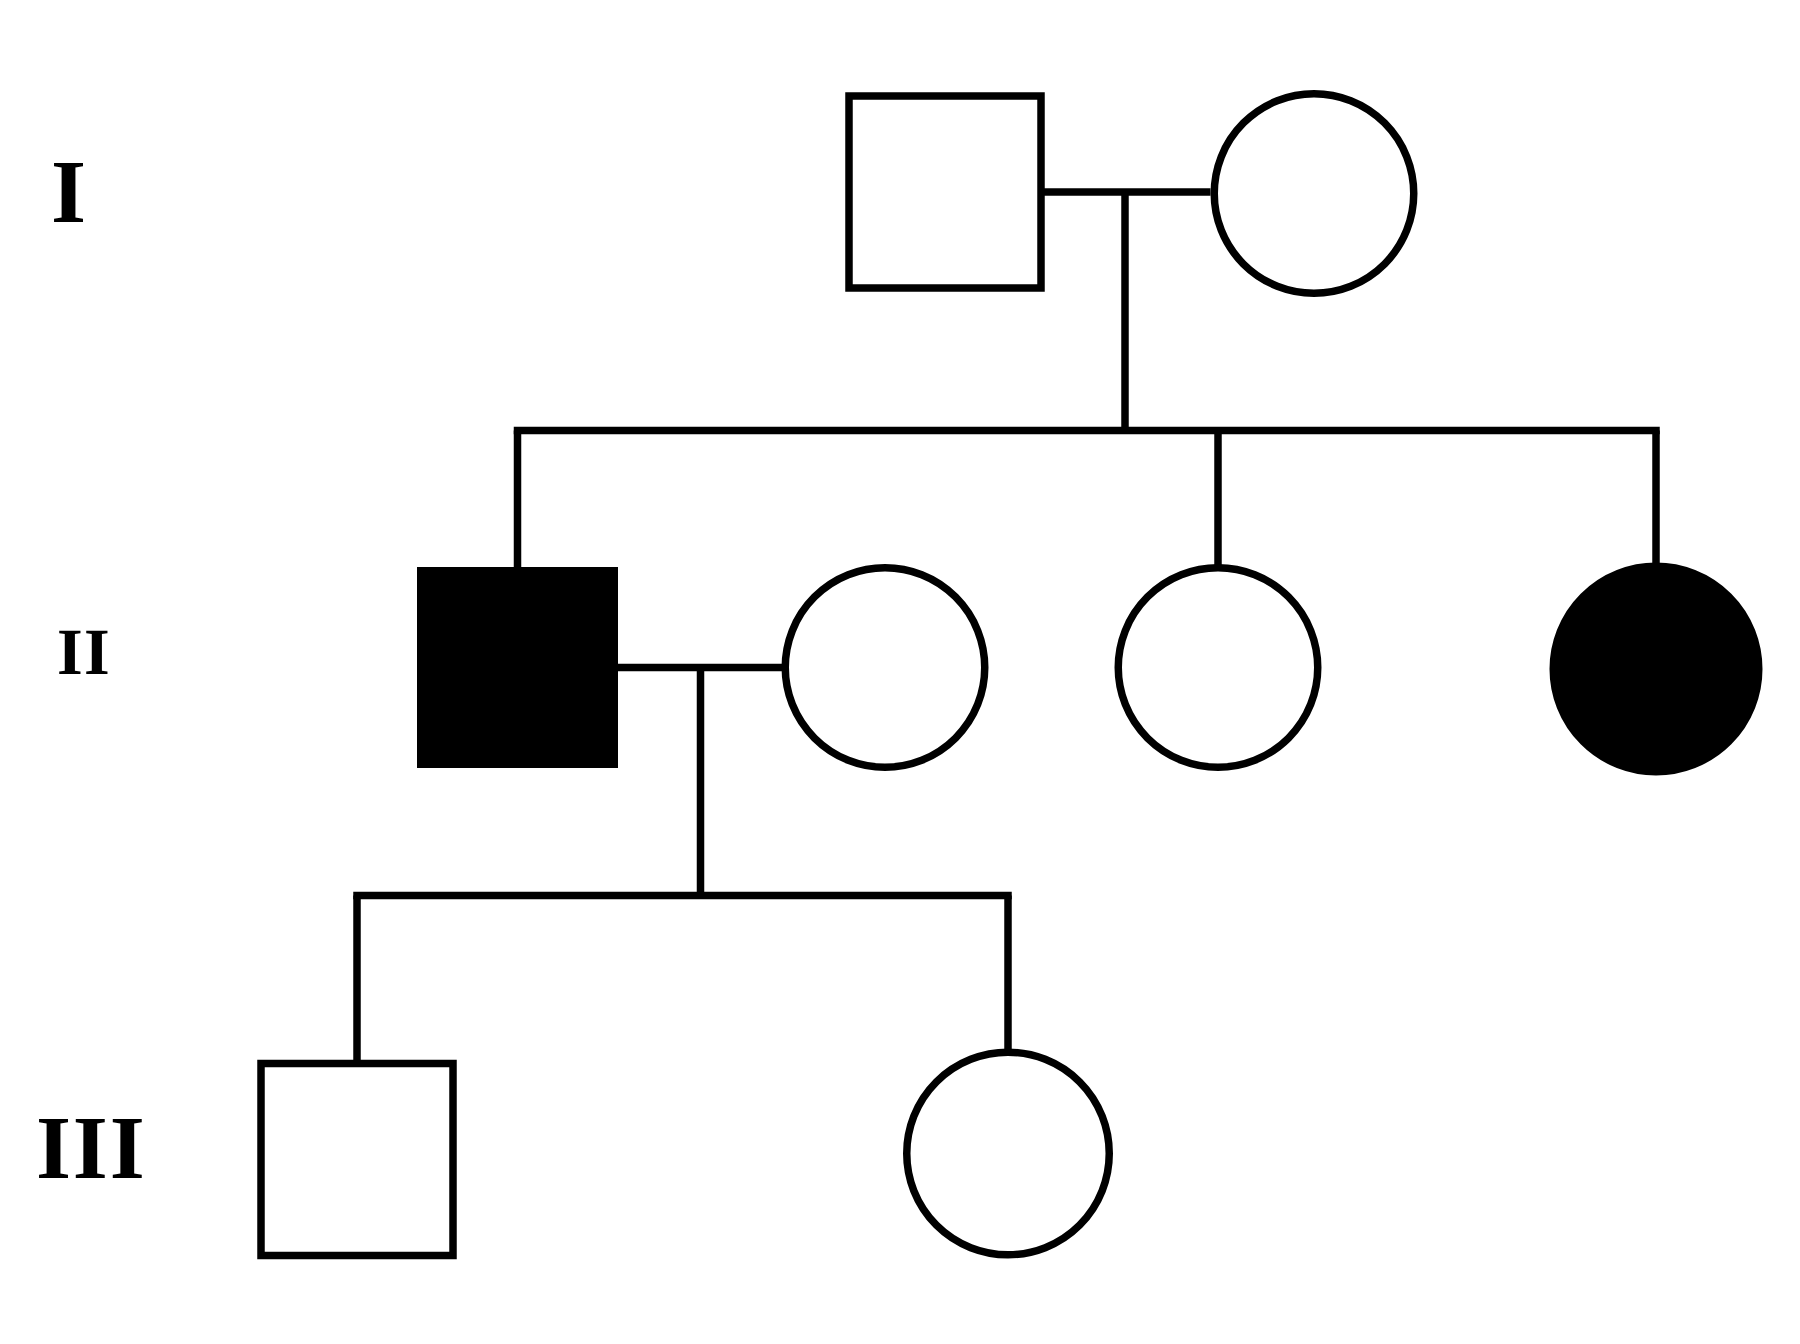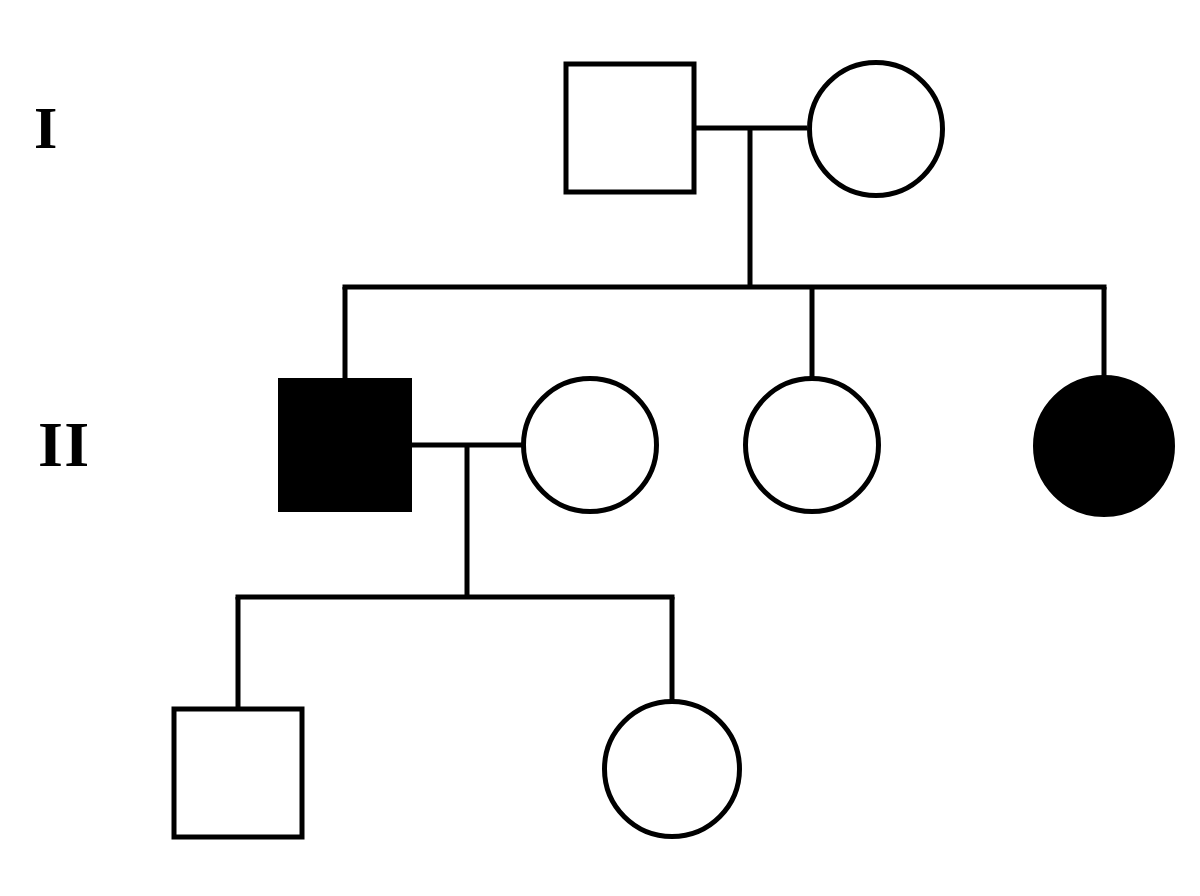--- a/index.html
+++ b/index.html
@@ -28,21 +28,21 @@
     position: absolute;
     font-family: "Liberation Serif", "DejaVu Serif", serif;
     font-weight: 700;
     color: #000000;
     line-height: 1;
     letter-spacing: 0.02em;
     white-space: nowrap;
     user-select: none;
   }
   #gen-label-i    { left: 34px;  top: 98px;  font-size: 60px; }
-  #gen-label-ii   { left: 38px;  top: 413px; font-size: 64px; }
+  #gen-label-ii   { left: 38px;  top: 413px; font-size: 44px; }
   #gen-label-iii  { left: 24px;  top: 735px; font-size: 60px; }
 </style>
 </head>
 <body>
 
 <div id="pedigree-canvas" style="background: rgb(255, 255, 255);">
 
   <svg id="pedigree-svg" viewBox="0 0 1200 896" xmlns="http://www.w3.org/2000/svg">
 
     <g>
@@ -83,14 +83,15 @@
     <rect id="sym-III-1" x="174" y="709" width="128" height="128" fill="#ffffff" stroke="#000000" stroke-width="5"></rect>
 
     <circle id="sym-III-2" cx="672" cy="769" r="67.5" fill="#ffffff" stroke="#000000" stroke-width="5"></circle>
 
   </svg>
 
   <div class="gen-label" id="gen-label-i" style="color: rgb(0, 0, 0);">I</div>
 
   <div class="gen-label" id="gen-label-ii" style="color: rgb(0, 0, 0);">II</div>
 
+  <div class="gen-label" id="gen-label-iii" style="color: rgb(0, 0, 0);">III</div>
 
 </div>
 
 </body></html>

